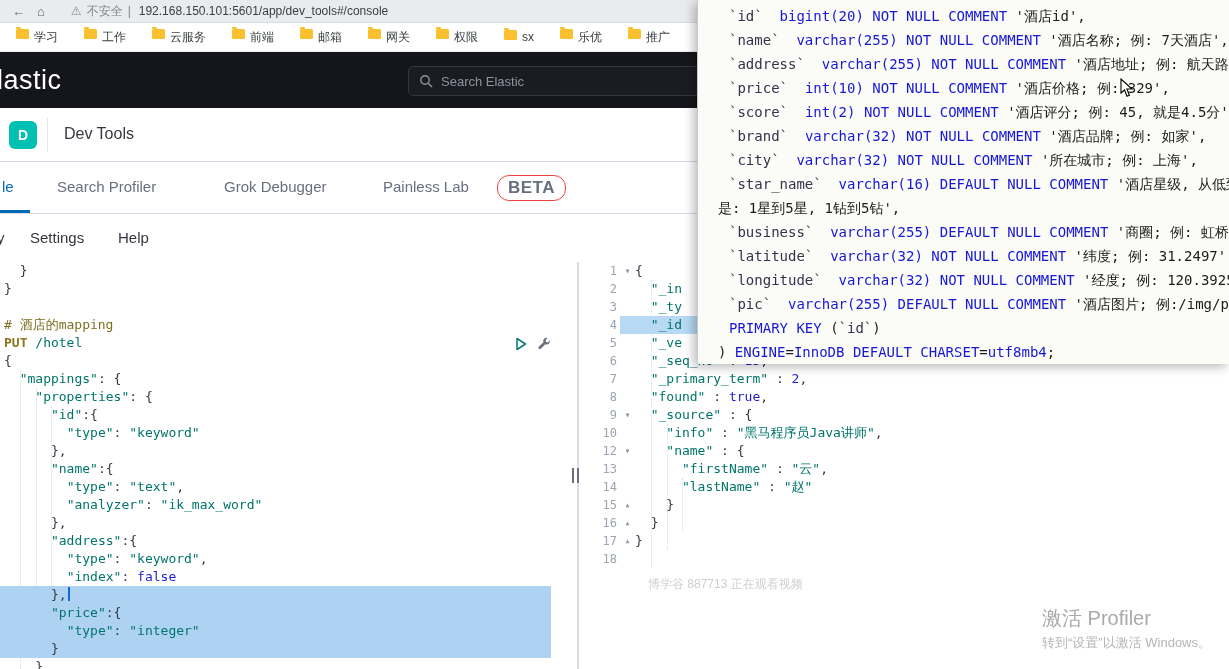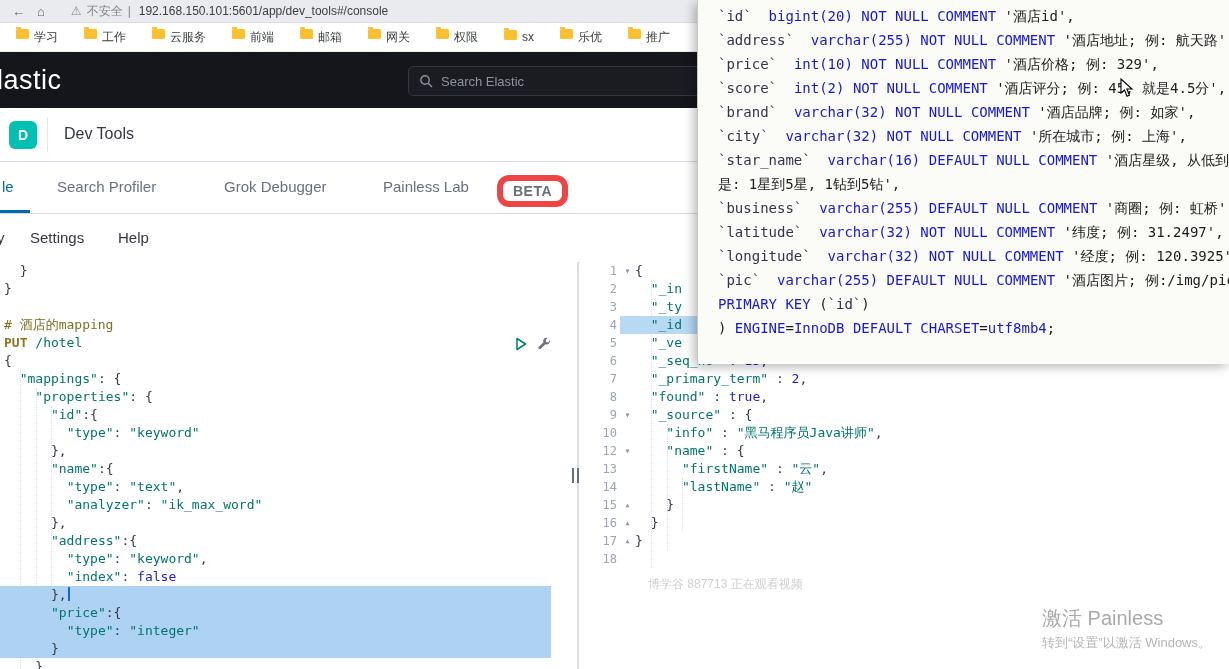--- a/index.html
+++ b/index.html
@@ -30,22 +30,22 @@
   .dtile{position:absolute;left:9px;top:13px;width:28px;height:28px;background:#00bfb3;border-radius:6px;
          color:#fff;font-weight:700;font-size:14px;display:flex;align-items:center;justify-content:center}
   #appbar .vsep{position:absolute;left:47px;top:10px;height:34px;width:1px;background:#e3e8ef}
   #appbar .title{position:absolute;left:64px;top:17px;font-size:16px;color:#343741}
 
   
   #tabsbar{position:absolute;left:0;top:162px;width:1229px;height:52px;background:#fff;border-bottom:1px solid #d3dae6;box-sizing:border-box}
   .tab{position:absolute;top:16px;font-size:15px;color:#69707d;white-space:nowrap}
   .tab.active{color:#006bb4}
   #tab-underline{position:absolute;left:0;top:48px;width:30px;height:3px;background:#006bb4}
-  #beta{position:absolute;left:497px;top:13px;border:6px solid #ef4444;border-radius:12px;background:#fff;
-        padding:2px 10px;font-size:14px;font-weight:700;letter-spacing:.5px;color:#69707d}
+  #beta{position:absolute;left:497px;top:13px;border:1px solid #ef4444;border-radius:12px;background:#fff;
+        padding:2px 10px;font-size:17px;font-weight:700;letter-spacing:.5px;color:#69707d}
 
   
   #consolenav{position:absolute;left:0;top:214px;width:1229px;height:48px;background:#fff}
   .navlink{position:absolute;top:15px;font-size:15px;color:#343741;white-space:nowrap}
 
   
   #editors-divider-top{position:absolute;left:0;top:262px;width:1229px;height:1px;background:#e6eaf0}
   #edleft{position:absolute;left:0;top:262px;width:577px;height:407px;background:#fff;
           font:13px/18px "DejaVu Sans Mono","Liberation Mono",monospace;overflow:hidden}
   .ln{white-space:pre;height:18px;padding-left:4px;position:relative;z-index:1}
@@ -73,21 +73,21 @@
   .gut{width:40px;text-align:right;color:#9aa5b1;font-size:12px;padding-right:3px;box-sizing:border-box;flex:0 0 auto}
   .fold{width:15px;font-size:10px;color:#8b95a5;text-align:center;flex:0 0 auto;line-height:18px}
   .cnt{white-space:pre}
 
   
   #overlay{position:absolute;left:697px;top:0;width:532px;height:364px;background:#fbfbf7;
            border-left:1px solid #c9c9c9;box-shadow:-3px 3px 10px rgba(0,0,0,.28);
            font:14px/24px "DejaVu Sans Mono","Liberation Mono",monospace;padding-top:4px;
            overflow:hidden;box-sizing:border-box;z-index:5}
   .oln{white-space:pre;height:24px;padding-left:20px}
-  .oln.ind{padding-left:20px}
+  .oln.ind{padding-left:31px}
   .sg-id{color:#33334d}
   .sg-kw{color:#1717d6}
   .sg-str{color:#1c1c1e}
   .sg-pl{color:#1c1c1e}
 
   
   #wm-viewer{position:absolute;left:648px;top:576px;font-size:12px;color:#cfcfcf;z-index:2}
   #wm-activate{position:absolute;left:1042px;top:605px;font-size:20px;color:#a9a9a9;z-index:6}
   #wm-activate-sub{position:absolute;left:1042px;top:634px;font-size:13px;color:#b5b5b5;z-index:6}
   #cursor{position:absolute;left:1120px;top:78px;z-index:9}
@@ -316,36 +316,37 @@
         <span class="cnt"></span>
       </div>
     </div>
   <div class="guide" style="left:71px;top:18px;height:288px"></div>
   <div class="guide" style="left:87px;top:162px;height:126px"></div>
   <div class="guide" style="left:102px;top:216px;height:54px"></div>
 </div>
 
 <div id="overlay">
     <div class="oln ind"><span class="sg-id">`id`</span><span class="sg-pl">  </span><span class="sg-kw">bigint(20) NOT NULL COMMENT</span><span class="sg-pl"> </span><span class="sg-str">'酒店id',</span></div>
+    <div class="oln ind"><span class="sg-id">`name`</span><span class="sg-pl">  </span><span class="sg-kw">varchar(255) NOT NULL COMMENT</span><span class="sg-pl"> </span><span class="sg-str">'酒店名称; 例: 7天酒店',</span></div>
     <div class="oln ind"><span class="sg-id">`address`</span><span class="sg-pl">  </span><span class="sg-kw">varchar(255) NOT NULL COMMENT</span><span class="sg-pl"> </span><span class="sg-str">'酒店地址; 例: 航天路',</span></div>
     <div class="oln ind"><span class="sg-id">`price`</span><span class="sg-pl">  </span><span class="sg-kw">int(10) NOT NULL COMMENT</span><span class="sg-pl"> </span><span class="sg-str">'酒店价格; 例: 329',</span></div>
     <div class="oln ind"><span class="sg-id">`score`</span><span class="sg-pl">  </span><span class="sg-kw">int(2) NOT NULL COMMENT</span><span class="sg-pl"> </span><span class="sg-str">'酒店评分; 例: 45, 就是4.5分',</span></div>
     <div class="oln ind"><span class="sg-id">`brand`</span><span class="sg-pl">  </span><span class="sg-kw">varchar(32) NOT NULL COMMENT</span><span class="sg-pl"> </span><span class="sg-str">'酒店品牌; 例: 如家',</span></div>
     <div class="oln ind"><span class="sg-id">`city`</span><span class="sg-pl">  </span><span class="sg-kw">varchar(32) NOT NULL COMMENT</span><span class="sg-pl"> </span><span class="sg-str">'所在城市; 例: 上海',</span></div>
     <div class="oln ind"><span class="sg-id">`star_name`</span><span class="sg-pl">  </span><span class="sg-kw">varchar(16) DEFAULT NULL COMMENT</span><span class="sg-pl"> </span><span class="sg-str">'酒店星级, 从低到高分别</span></div>
     <div class="oln"><span class="sg-str">是: 1星到5星, 1钻到5钻',</span></div>
     <div class="oln ind"><span class="sg-id">`business`</span><span class="sg-pl">  </span><span class="sg-kw">varchar(255) DEFAULT NULL COMMENT</span><span class="sg-pl"> </span><span class="sg-str">'商圈; 例: 虹桥',</span></div>
     <div class="oln ind"><span class="sg-id">`latitude`</span><span class="sg-pl">  </span><span class="sg-kw">varchar(32) NOT NULL COMMENT</span><span class="sg-pl"> </span><span class="sg-str">'纬度; 例: 31.2497',</span></div>
     <div class="oln ind"><span class="sg-id">`longitude`</span><span class="sg-pl">  </span><span class="sg-kw">varchar(32) NOT NULL COMMENT</span><span class="sg-pl"> </span><span class="sg-str">'经度; 例: 120.3925',</span></div>
     <div class="oln ind"><span class="sg-id">`pic`</span><span class="sg-pl">  </span><span class="sg-kw">varchar(255) DEFAULT NULL COMMENT</span><span class="sg-pl"> </span><span class="sg-str">'酒店图片; 例:/img/pic.jpg',</span></div>
     <div class="oln ind"><span class="sg-kw">PRIMARY KEY</span><span class="sg-pl"> (</span><span class="sg-id">`id`</span><span class="sg-pl">)</span></div>
     <div class="oln"><span class="sg-pl">) </span><span class="sg-kw">ENGINE</span><span class="sg-pl">=</span><span class="sg-kw">InnoDB</span><span class="sg-pl"> </span><span class="sg-kw">DEFAULT CHARSET</span><span class="sg-pl">=</span><span class="sg-kw">utf8mb4</span><span class="sg-pl">;</span></div>
   </div>
 
 <div id="wm-viewer">博学谷 887713 正在观看视频</div>
-<div id="wm-activate">激活 Painless</div>
+<div id="wm-activate">激活 Profiler</div>
 <div id="wm-activate-sub">转到“设置”以激活 Windows。</div>
 
 <div id="cursor">
   <svg width="14" height="20" viewBox="0 0 14 20">
     <path d="M1 1 L1 15 L4.5 12 L7 18.2 L9.4 17.2 L6.9 11 L12 11 Z" fill="#ffffff" stroke="#000000" stroke-width="1.1"></path>
   </svg>
 </div>
 
 </body></html>

